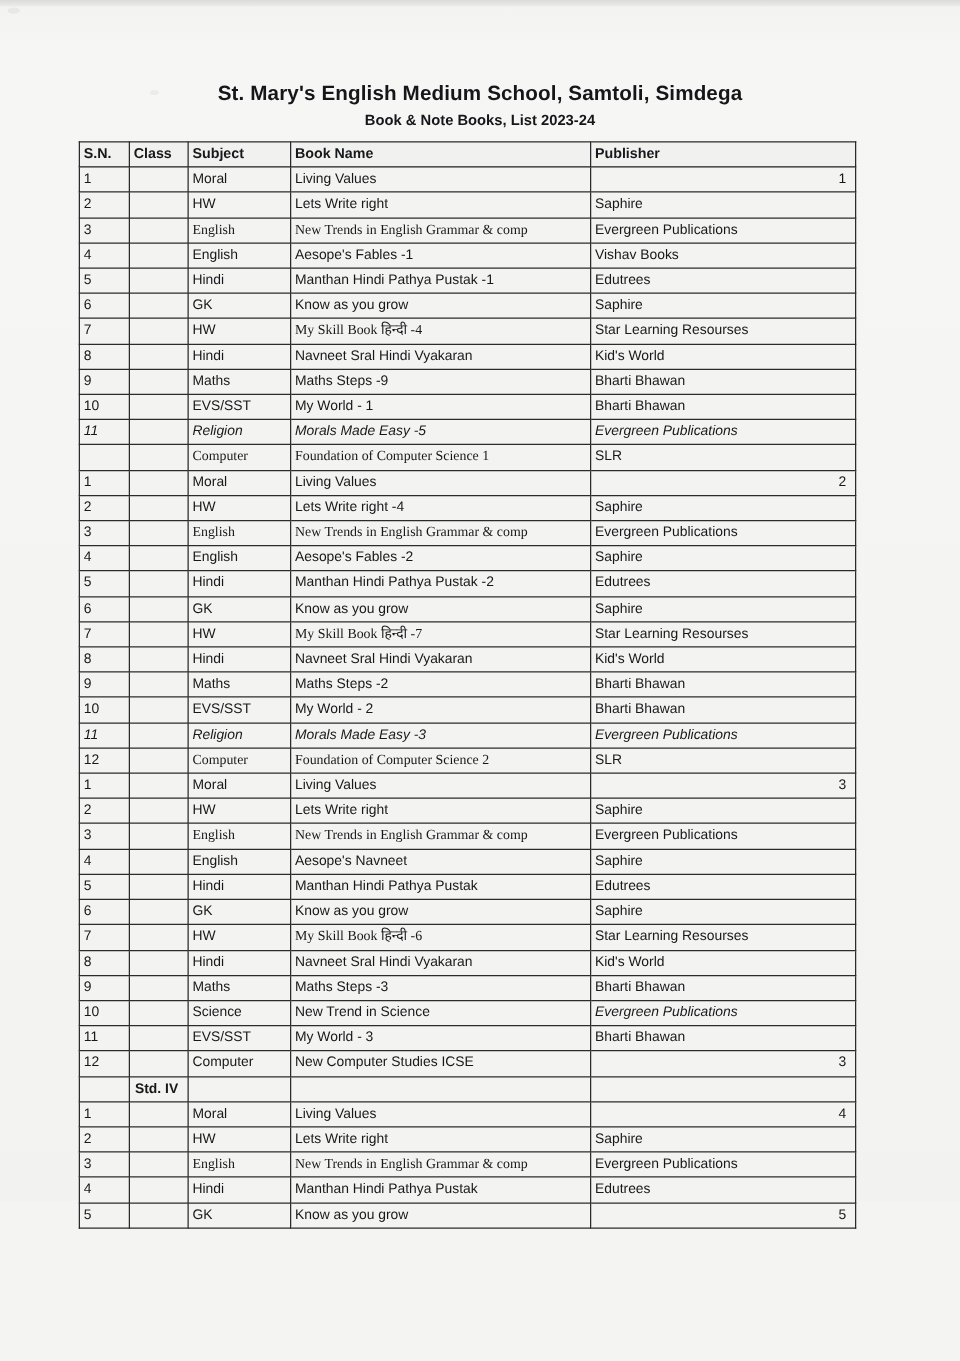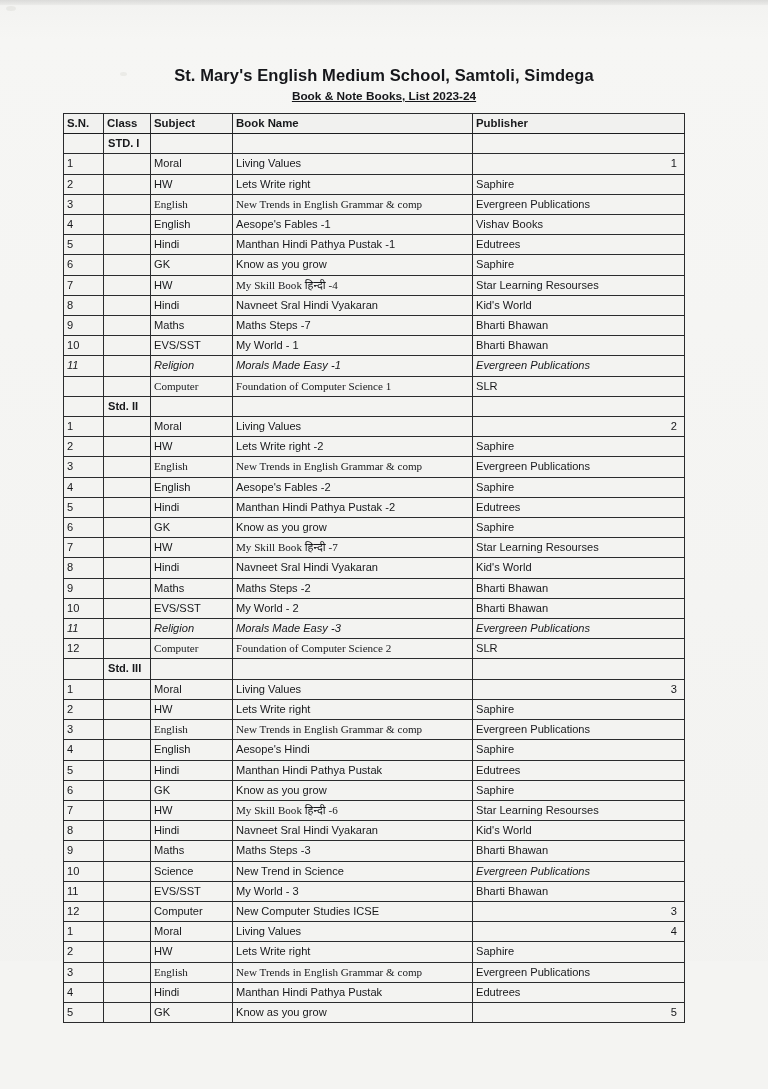--- a/index.html
+++ b/index.html
@@ -44,21 +44,20 @@
     color: #15161a;
     letter-spacing: .1px;
     line-height: 1.1;
   }
   #doc-subtitle {
     font-size: 11.8px;
     font-weight: bold;
     color: #15161a;
     margin-top: 6px;
     line-height: 1.1;
-    text-decoration: underline;
   }
 
   .table-wrap {
     position: absolute;
     left: 63px;
     top: 113px;
     width: 621px;
   }
   table.booklist {
     border-collapse: collapse;
@@ -142,317 +141,303 @@
         <thead>
           <tr>
             <th>S.N.</th>
             <th>Class</th>
             <th>Subject</th>
             <th>Book Name</th>
             <th>Publisher</th>
           </tr>
         </thead>
         <tbody id="table-body">
+            <tr>
+              <td class="sn ">1</td>
+              <td class="class"></td>
+              <td class="">Moral</td>
+              <td class="">Living Values</td>
+              <td class="pub num">1</td>
+            </tr>
+            <tr>
+              <td class="sn ">2</td>
+              <td class="class"></td>
+              <td class="">HW</td>
+              <td class="">Lets Write right</td>
+              <td class="pub">Saphire</td>
+            </tr>
+            <tr>
+              <td class="sn ">3</td>
+              <td class="class"></td>
+              <td class="sf">English</td>
+              <td class="sf">New Trends in English Grammar &amp; comp</td>
+              <td class="pub">Evergreen Publications</td>
+            </tr>
+            <tr>
+              <td class="sn ">4</td>
+              <td class="class"></td>
+              <td class="">English</td>
+              <td class="">Aesope's Fables -1</td>
+              <td class="pub">Vishav Books</td>
+            </tr>
+            <tr>
+              <td class="sn ">5</td>
+              <td class="class"></td>
+              <td class="">Hindi</td>
+              <td class="">Manthan Hindi Pathya Pustak -1</td>
+              <td class="pub">Edutrees</td>
+            </tr>
+            <tr>
+              <td class="sn ">6</td>
+              <td class="class"></td>
+              <td class="">GK</td>
+              <td class="">Know as you grow</td>
+              <td class="pub">Saphire</td>
+            </tr>
+            <tr>
+              <td class="sn ">7</td>
+              <td class="class"></td>
+              <td class="">HW</td>
+              <td class="sf">My Skill Book हिन्दी -4</td>
+              <td class="pub">Star Learning Resourses</td>
+            </tr>
+            <tr>
+              <td class="sn ">8</td>
+              <td class="class"></td>
+              <td class="">Hindi</td>
+              <td class="">Navneet Sral Hindi Vyakaran</td>
+              <td class="pub">Kid's World</td>
+            </tr>
+            <tr>
+              <td class="sn ">9</td>
+              <td class="class"></td>
+              <td class="">Maths</td>
+              <td class="">Maths Steps -9</td>
+              <td class="pub">Bharti Bhawan</td>
+            </tr>
+            <tr>
+              <td class="sn ">10</td>
+              <td class="class"></td>
+              <td class="">EVS/SST</td>
+              <td class="">My World - 1</td>
+              <td class="pub">Bharti Bhawan</td>
+            </tr>
+            <tr>
+              <td class="sn it">11</td>
+              <td class="class"></td>
+              <td class="it">Religion</td>
+              <td class="it">Morals Made Easy -5</td>
+              <td class="pub it">Evergreen Publications</td>
+            </tr>
+            <tr>
+              <td class="sn "></td>
+              <td class="class"></td>
+              <td class="sf">Computer</td>
+              <td class="sf">Foundation of Computer Science 1</td>
+              <td class="pub">SLR</td>
+            </tr>
+            <tr>
+              <td class="sn ">1</td>
+              <td class="class"></td>
+              <td class="">Moral</td>
+              <td class="">Living Values</td>
+              <td class="pub num">2</td>
+            </tr>
+            <tr>
+              <td class="sn ">2</td>
+              <td class="class"></td>
+              <td class="">HW</td>
+              <td class="">Lets Write right -4</td>
+              <td class="pub">Saphire</td>
+            </tr>
+            <tr>
+              <td class="sn ">3</td>
+              <td class="class"></td>
+              <td class="sf">English</td>
+              <td class="sf">New Trends in English Grammar &amp; comp</td>
+              <td class="pub">Evergreen Publications</td>
+            </tr>
+            <tr>
+              <td class="sn ">4</td>
+              <td class="class"></td>
+              <td class="">English</td>
+              <td class="">Aesope's Fables -2</td>
+              <td class="pub">Saphire</td>
+            </tr>
+            <tr>
+              <td class="sn ">5</td>
+              <td class="class"></td>
+              <td class="">Hindi</td>
+              <td class="">Manthan Hindi Pathya Pustak -2</td>
+              <td class="pub">Edutrees</td>
+            </tr>
+            <tr>
+              <td class="sn ">6</td>
+              <td class="class"></td>
+              <td class="">GK</td>
+              <td class="">Know as you grow</td>
+              <td class="pub">Saphire</td>
+            </tr>
+            <tr>
+              <td class="sn ">7</td>
+              <td class="class"></td>
+              <td class="">HW</td>
+              <td class="sf">My Skill Book हिन्दी -7</td>
+              <td class="pub">Star Learning Resourses</td>
+            </tr>
+            <tr>
+              <td class="sn ">8</td>
+              <td class="class"></td>
+              <td class="">Hindi</td>
+              <td class="">Navneet Sral Hindi Vyakaran</td>
+              <td class="pub">Kid's World</td>
+            </tr>
+            <tr>
+              <td class="sn ">9</td>
+              <td class="class"></td>
+              <td class="">Maths</td>
+              <td class="">Maths Steps -2</td>
+              <td class="pub">Bharti Bhawan</td>
+            </tr>
+            <tr>
+              <td class="sn ">10</td>
+              <td class="class"></td>
+              <td class="">EVS/SST</td>
+              <td class="">My World - 2</td>
+              <td class="pub">Bharti Bhawan</td>
+            </tr>
+            <tr>
+              <td class="sn it">11</td>
+              <td class="class"></td>
+              <td class="it">Religion</td>
+              <td class="it">Morals Made Easy -3</td>
+              <td class="pub it">Evergreen Publications</td>
+            </tr>
+            <tr>
+              <td class="sn ">12</td>
+              <td class="class"></td>
+              <td class="sf">Computer</td>
+              <td class="sf">Foundation of Computer Science 2</td>
+              <td class="pub">SLR</td>
+            </tr>
+            <tr>
+              <td class="sn ">1</td>
+              <td class="class"></td>
+              <td class="">Moral</td>
+              <td class="">Living Values</td>
+              <td class="pub num">3</td>
+            </tr>
+            <tr>
+              <td class="sn ">2</td>
+              <td class="class"></td>
+              <td class="">HW</td>
+              <td class="">Lets Write right</td>
+              <td class="pub">Saphire</td>
+            </tr>
+            <tr>
+              <td class="sn ">3</td>
+              <td class="class"></td>
+              <td class="sf">English</td>
+              <td class="sf">New Trends in English Grammar &amp; comp</td>
+              <td class="pub">Evergreen Publications</td>
+            </tr>
+            <tr>
+              <td class="sn ">4</td>
+              <td class="class"></td>
+              <td class="">English</td>
+              <td class="">Aesope's Navneet</td>
+              <td class="pub">Saphire</td>
+            </tr>
+            <tr>
+              <td class="sn ">5</td>
+              <td class="class"></td>
+              <td class="">Hindi</td>
+              <td class="">Manthan Hindi Pathya Pustak</td>
+              <td class="pub">Edutrees</td>
+            </tr>
+            <tr>
+              <td class="sn ">6</td>
+              <td class="class"></td>
+              <td class="">GK</td>
+              <td class="">Know as you grow</td>
+              <td class="pub">Saphire</td>
+            </tr>
+            <tr>
+              <td class="sn ">7</td>
+              <td class="class"></td>
+              <td class="">HW</td>
+              <td class="sf">My Skill Book हिन्दी -6</td>
+              <td class="pub">Star Learning Resourses</td>
+            </tr>
+            <tr>
+              <td class="sn ">8</td>
+              <td class="class"></td>
+              <td class="">Hindi</td>
+              <td class="">Navneet Sral Hindi Vyakaran</td>
+              <td class="pub">Kid's World</td>
+            </tr>
+            <tr>
+              <td class="sn ">9</td>
+              <td class="class"></td>
+              <td class="">Maths</td>
+              <td class="">Maths Steps -3</td>
+              <td class="pub">Bharti Bhawan</td>
+            </tr>
+            <tr>
+              <td class="sn ">10</td>
+              <td class="class"></td>
+              <td class="">Science</td>
+              <td class="">New Trend in Science</td>
+              <td class="pub it">Evergreen Publications</td>
+            </tr>
+            <tr>
+              <td class="sn ">11</td>
+              <td class="class"></td>
+              <td class="">EVS/SST</td>
+              <td class="">My World - 3</td>
+              <td class="pub">Bharti Bhawan</td>
+            </tr>
+            <tr>
+              <td class="sn ">12</td>
+              <td class="class"></td>
+              <td class="">Computer</td>
+              <td class="">New Computer Studies ICSE</td>
+              <td class="pub num">3</td>
+            </tr>
             <tr class="section">
               <td class="sn "></td>
-              <td class="class">STD. I</td>
+              <td class="class">Std. IV</td>
               <td class=""></td>
               <td class=""></td>
               <td class="pub"></td>
             </tr>
             <tr>
               <td class="sn ">1</td>
               <td class="class"></td>
               <td class="">Moral</td>
               <td class="">Living Values</td>
-              <td class="pub num">1</td>
+              <td class="pub num">4</td>
             </tr>
             <tr>
               <td class="sn ">2</td>
               <td class="class"></td>
               <td class="">HW</td>
               <td class="">Lets Write right</td>
               <td class="pub">Saphire</td>
             </tr>
             <tr>
               <td class="sn ">3</td>
               <td class="class"></td>
               <td class="sf">English</td>
               <td class="sf">New Trends in English Grammar &amp; comp</td>
               <td class="pub">Evergreen Publications</td>
             </tr>
             <tr>
               <td class="sn ">4</td>
               <td class="class"></td>
-              <td class="">English</td>
-              <td class="">Aesope's Fables -1</td>
-              <td class="pub">Vishav Books</td>
-            </tr>
-            <tr>
-              <td class="sn ">5</td>
-              <td class="class"></td>
-              <td class="">Hindi</td>
-              <td class="">Manthan Hindi Pathya Pustak -1</td>
-              <td class="pub">Edutrees</td>
-            </tr>
-            <tr>
-              <td class="sn ">6</td>
-              <td class="class"></td>
-              <td class="">GK</td>
-              <td class="">Know as you grow</td>
-              <td class="pub">Saphire</td>
-            </tr>
-            <tr>
-              <td class="sn ">7</td>
-              <td class="class"></td>
-              <td class="">HW</td>
-              <td class="sf">My Skill Book हिन्दी -4</td>
-              <td class="pub">Star Learning Resourses</td>
-            </tr>
-            <tr>
-              <td class="sn ">8</td>
-              <td class="class"></td>
-              <td class="">Hindi</td>
-              <td class="">Navneet Sral Hindi Vyakaran</td>
-              <td class="pub">Kid's World</td>
-            </tr>
-            <tr>
-              <td class="sn ">9</td>
-              <td class="class"></td>
-              <td class="">Maths</td>
-              <td class="">Maths Steps -7</td>
-              <td class="pub">Bharti Bhawan</td>
-            </tr>
-            <tr>
-              <td class="sn ">10</td>
-              <td class="class"></td>
-              <td class="">EVS/SST</td>
-              <td class="">My World - 1</td>
-              <td class="pub">Bharti Bhawan</td>
-            </tr>
-            <tr>
-              <td class="sn it">11</td>
-              <td class="class"></td>
-              <td class="it">Religion</td>
-              <td class="it">Morals Made Easy -1</td>
-              <td class="pub it">Evergreen Publications</td>
-            </tr>
-            <tr>
-              <td class="sn "></td>
-              <td class="class"></td>
-              <td class="sf">Computer</td>
-              <td class="sf">Foundation of Computer Science 1</td>
-              <td class="pub">SLR</td>
-            </tr>
-            <tr class="section">
-              <td class="sn "></td>
-              <td class="class">Std. II</td>
-              <td class=""></td>
-              <td class=""></td>
-              <td class="pub"></td>
-            </tr>
-            <tr>
-              <td class="sn ">1</td>
-              <td class="class"></td>
-              <td class="">Moral</td>
-              <td class="">Living Values</td>
-              <td class="pub num">2</td>
-            </tr>
-            <tr>
-              <td class="sn ">2</td>
-              <td class="class"></td>
-              <td class="">HW</td>
-              <td class="">Lets Write right -2</td>
-              <td class="pub">Saphire</td>
-            </tr>
-            <tr>
-              <td class="sn ">3</td>
-              <td class="class"></td>
-              <td class="sf">English</td>
-              <td class="sf">New Trends in English Grammar &amp; comp</td>
-              <td class="pub">Evergreen Publications</td>
-            </tr>
-            <tr>
-              <td class="sn ">4</td>
-              <td class="class"></td>
-              <td class="">English</td>
-              <td class="">Aesope's Fables -2</td>
-              <td class="pub">Saphire</td>
-            </tr>
-            <tr>
-              <td class="sn ">5</td>
-              <td class="class"></td>
-              <td class="">Hindi</td>
-              <td class="">Manthan Hindi Pathya Pustak -2</td>
-              <td class="pub">Edutrees</td>
-            </tr>
-            <tr>
-              <td class="sn ">6</td>
-              <td class="class"></td>
-              <td class="">GK</td>
-              <td class="">Know as you grow</td>
-              <td class="pub">Saphire</td>
-            </tr>
-            <tr>
-              <td class="sn ">7</td>
-              <td class="class"></td>
-              <td class="">HW</td>
-              <td class="sf">My Skill Book हिन्दी -7</td>
-              <td class="pub">Star Learning Resourses</td>
-            </tr>
-            <tr>
-              <td class="sn ">8</td>
-              <td class="class"></td>
-              <td class="">Hindi</td>
-              <td class="">Navneet Sral Hindi Vyakaran</td>
-              <td class="pub">Kid's World</td>
-            </tr>
-            <tr>
-              <td class="sn ">9</td>
-              <td class="class"></td>
-              <td class="">Maths</td>
-              <td class="">Maths Steps -2</td>
-              <td class="pub">Bharti Bhawan</td>
-            </tr>
-            <tr>
-              <td class="sn ">10</td>
-              <td class="class"></td>
-              <td class="">EVS/SST</td>
-              <td class="">My World - 2</td>
-              <td class="pub">Bharti Bhawan</td>
-            </tr>
-            <tr>
-              <td class="sn it">11</td>
-              <td class="class"></td>
-              <td class="it">Religion</td>
-              <td class="it">Morals Made Easy -3</td>
-              <td class="pub it">Evergreen Publications</td>
-            </tr>
-            <tr>
-              <td class="sn ">12</td>
-              <td class="class"></td>
-              <td class="sf">Computer</td>
-              <td class="sf">Foundation of Computer Science 2</td>
-              <td class="pub">SLR</td>
-            </tr>
-            <tr class="section">
-              <td class="sn "></td>
-              <td class="class">Std. III</td>
-              <td class=""></td>
-              <td class=""></td>
-              <td class="pub"></td>
-            </tr>
-            <tr>
-              <td class="sn ">1</td>
-              <td class="class"></td>
-              <td class="">Moral</td>
-              <td class="">Living Values</td>
-              <td class="pub num">3</td>
-            </tr>
-            <tr>
-              <td class="sn ">2</td>
-              <td class="class"></td>
-              <td class="">HW</td>
-              <td class="">Lets Write right</td>
-              <td class="pub">Saphire</td>
-            </tr>
-            <tr>
-              <td class="sn ">3</td>
-              <td class="class"></td>
-              <td class="sf">English</td>
-              <td class="sf">New Trends in English Grammar &amp; comp</td>
-              <td class="pub">Evergreen Publications</td>
-            </tr>
-            <tr>
-              <td class="sn ">4</td>
-              <td class="class"></td>
-              <td class="">English</td>
-              <td class="">Aesope's Hindi</td>
-              <td class="pub">Saphire</td>
-            </tr>
-            <tr>
-              <td class="sn ">5</td>
-              <td class="class"></td>
-              <td class="">Hindi</td>
-              <td class="">Manthan Hindi Pathya Pustak</td>
-              <td class="pub">Edutrees</td>
-            </tr>
-            <tr>
-              <td class="sn ">6</td>
-              <td class="class"></td>
-              <td class="">GK</td>
-              <td class="">Know as you grow</td>
-              <td class="pub">Saphire</td>
-            </tr>
-            <tr>
-              <td class="sn ">7</td>
-              <td class="class"></td>
-              <td class="">HW</td>
-              <td class="sf">My Skill Book हिन्दी -6</td>
-              <td class="pub">Star Learning Resourses</td>
-            </tr>
-            <tr>
-              <td class="sn ">8</td>
-              <td class="class"></td>
-              <td class="">Hindi</td>
-              <td class="">Navneet Sral Hindi Vyakaran</td>
-              <td class="pub">Kid's World</td>
-            </tr>
-            <tr>
-              <td class="sn ">9</td>
-              <td class="class"></td>
-              <td class="">Maths</td>
-              <td class="">Maths Steps -3</td>
-              <td class="pub">Bharti Bhawan</td>
-            </tr>
-            <tr>
-              <td class="sn ">10</td>
-              <td class="class"></td>
-              <td class="">Science</td>
-              <td class="">New Trend in Science</td>
-              <td class="pub it">Evergreen Publications</td>
-            </tr>
-            <tr>
-              <td class="sn ">11</td>
-              <td class="class"></td>
-              <td class="">EVS/SST</td>
-              <td class="">My World - 3</td>
-              <td class="pub">Bharti Bhawan</td>
-            </tr>
-            <tr>
-              <td class="sn ">12</td>
-              <td class="class"></td>
-              <td class="">Computer</td>
-              <td class="">New Computer Studies ICSE</td>
-              <td class="pub num">3</td>
-            </tr>
-            <tr>
-              <td class="sn ">1</td>
-              <td class="class"></td>
-              <td class="">Moral</td>
-              <td class="">Living Values</td>
-              <td class="pub num">4</td>
-            </tr>
-            <tr>
-              <td class="sn ">2</td>
-              <td class="class"></td>
-              <td class="">HW</td>
-              <td class="">Lets Write right</td>
-              <td class="pub">Saphire</td>
-            </tr>
-            <tr>
-              <td class="sn ">3</td>
-              <td class="class"></td>
-              <td class="sf">English</td>
-              <td class="sf">New Trends in English Grammar &amp; comp</td>
-              <td class="pub">Evergreen Publications</td>
-            </tr>
-            <tr>
-              <td class="sn ">4</td>
-              <td class="class"></td>
               <td class="">Hindi</td>
               <td class="">Manthan Hindi Pathya Pustak</td>
               <td class="pub">Edutrees</td>
             </tr>
             <tr>
               <td class="sn ">5</td>
               <td class="class"></td>
               <td class="">GK</td>
               <td class="">Know as you grow</td>
               <td class="pub num">5</td>

